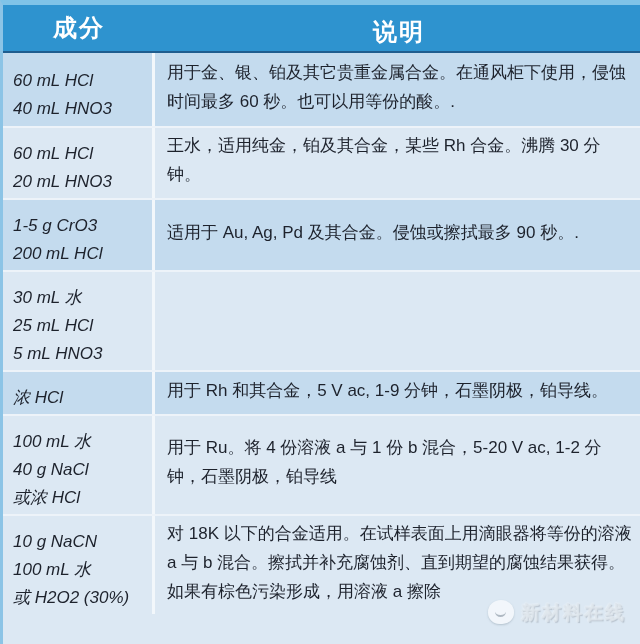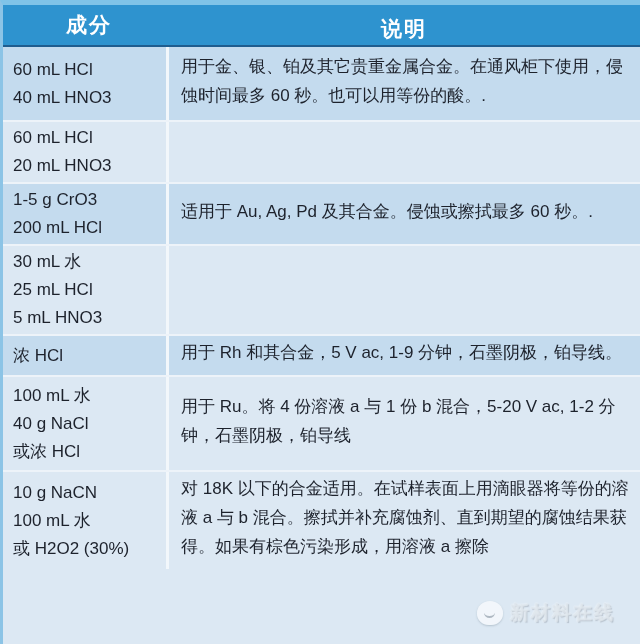--- a/index.html
+++ b/index.html
@@ -2,44 +2,44 @@
 <html><head>
 <meta charset="utf-8">
 <style>
   html,body{margin:0;padding:0;background:#ffffff;}
   body{width:640px;height:644px;font-family:"Liberation Sans",sans-serif;}
   .table{
     position:relative;width:640px;height:644px;box-sizing:border-box;
     border-top:5px solid #7fc3e8;border-left:3px solid #8cc4e6;
     background:#dce8f3;overflow:hidden;
   }
-  .header{display:flex;height:42px;box-sizing:border-box;background:#2e93cf;
-    border-bottom:2px solid #1f5d8f;color:#ffffff;font-weight:bold;font-size:21px;padding-left:10px;}
+  .header{display:flex;height:48px;box-sizing:border-box;background:#2e93cf;
+    border-bottom:2px solid #1f5d8f;color:#ffffff;font-weight:bold;font-size:24px;}
   .hleft{width:152px;display:flex;align-items:center;justify-content:center;letter-spacing:2px;}
   .hdiv{width:3px;}
   .hright{flex:1;display:flex;align-items:center;justify-content:center;letter-spacing:2px;margin-top:8px;}
   .row{display:flex;box-sizing:border-box;}
   .row.bt{border-top:2px solid #edf3f9;}
   .dark{background:#c4dbee;}
   .light{background:#dce8f3;}
   .cell-left{
-    width:166px;box-sizing:border-box;border-right:3px solid #f2f7fb;
-    padding:2px 2px 2px 10px;display:flex;flex-direction:column;justify-content:center;
-    font-size:17px;line-height:28px;color:#1d222c;white-space:pre-line;
+    width:152px;box-sizing:border-box;border-right:3px solid #f2f7fb;
+    padding:12px 2px 2px 10px;display:flex;flex-direction:column;justify-content:center;
+    font-size:17px;line-height:28px;color:#1d222c;white-space:pre-line;font-style:italic;
   }
   .cell-right{
     flex:1;box-sizing:border-box;padding:2px 8px 8px 12px;
     display:flex;flex-direction:column;justify-content:center;
     font-size:17px;line-height:29px;color:#1d222c;white-space:pre-line;
   }
   .small-line{font-size:15px;line-height:26px;}
   .h73{min-height:73px}.h59{min-height:59px}.h58{min-height:58px}.h90{min-height:90px}
   .h40{min-height:40px}.h95{min-height:95px}.h93{min-height:93px}.h96{min-height:96px}
   .watermark{
-    position:absolute;right:25px;bottom:18px;display:flex;align-items:center;gap:7px;
+    position:absolute;right:14px;bottom:18px;display:flex;gap:7px;
     pointer-events:none;
   }
   .wm-logo{
     width:26px;height:24px;border-radius:50% 50% 46% 46%;
     background:rgba(255,255,255,0.62);
     box-shadow:0 1px 2px rgba(110,125,140,0.35);
     position:relative;
   }
   .wm-logo:after{
     content:"";position:absolute;left:7px;top:9px;width:11px;height:6px;
@@ -64,26 +64,27 @@
 
   <div class="row dark h73">
     <div class="cell-left">60 mL HCl
 40 mL HNO3</div>
     <div class="cell-right">用于金、银、铂及其它贵重金属合金。在通风柜下使用，侵蚀时间最多 60 秒。也可以用等份的酸。.</div>
   </div>
 
   <div class="row light bt h59">
     <div class="cell-left">60 mL HCl
 20 mL HNO3</div>
+    <div class="cell-right">王水，适用纯金，铂及其合金，某些 Rh 合金。沸腾 30 分钟。</div>
   </div>
 
   <div class="row dark bt h58">
     <div class="cell-left">1-5 g CrO3
 200 mL HCl</div>
-    <div class="cell-right">适用于 Au, Ag, Pd 及其合金。侵蚀或擦拭最多 60 秒。.</div>
+    <div class="cell-right">适用于 Au, Ag, Pd 及其合金。侵蚀或擦拭最多 90 秒。.</div>
   </div>
 
   <div class="row light bt h90">
     <div class="cell-left">30 mL 水
 25 mL HCl
 5 mL HNO3</div>
   </div>
 
   <div class="row dark bt h40">
     <div class="cell-left">浓 HCl</div>

